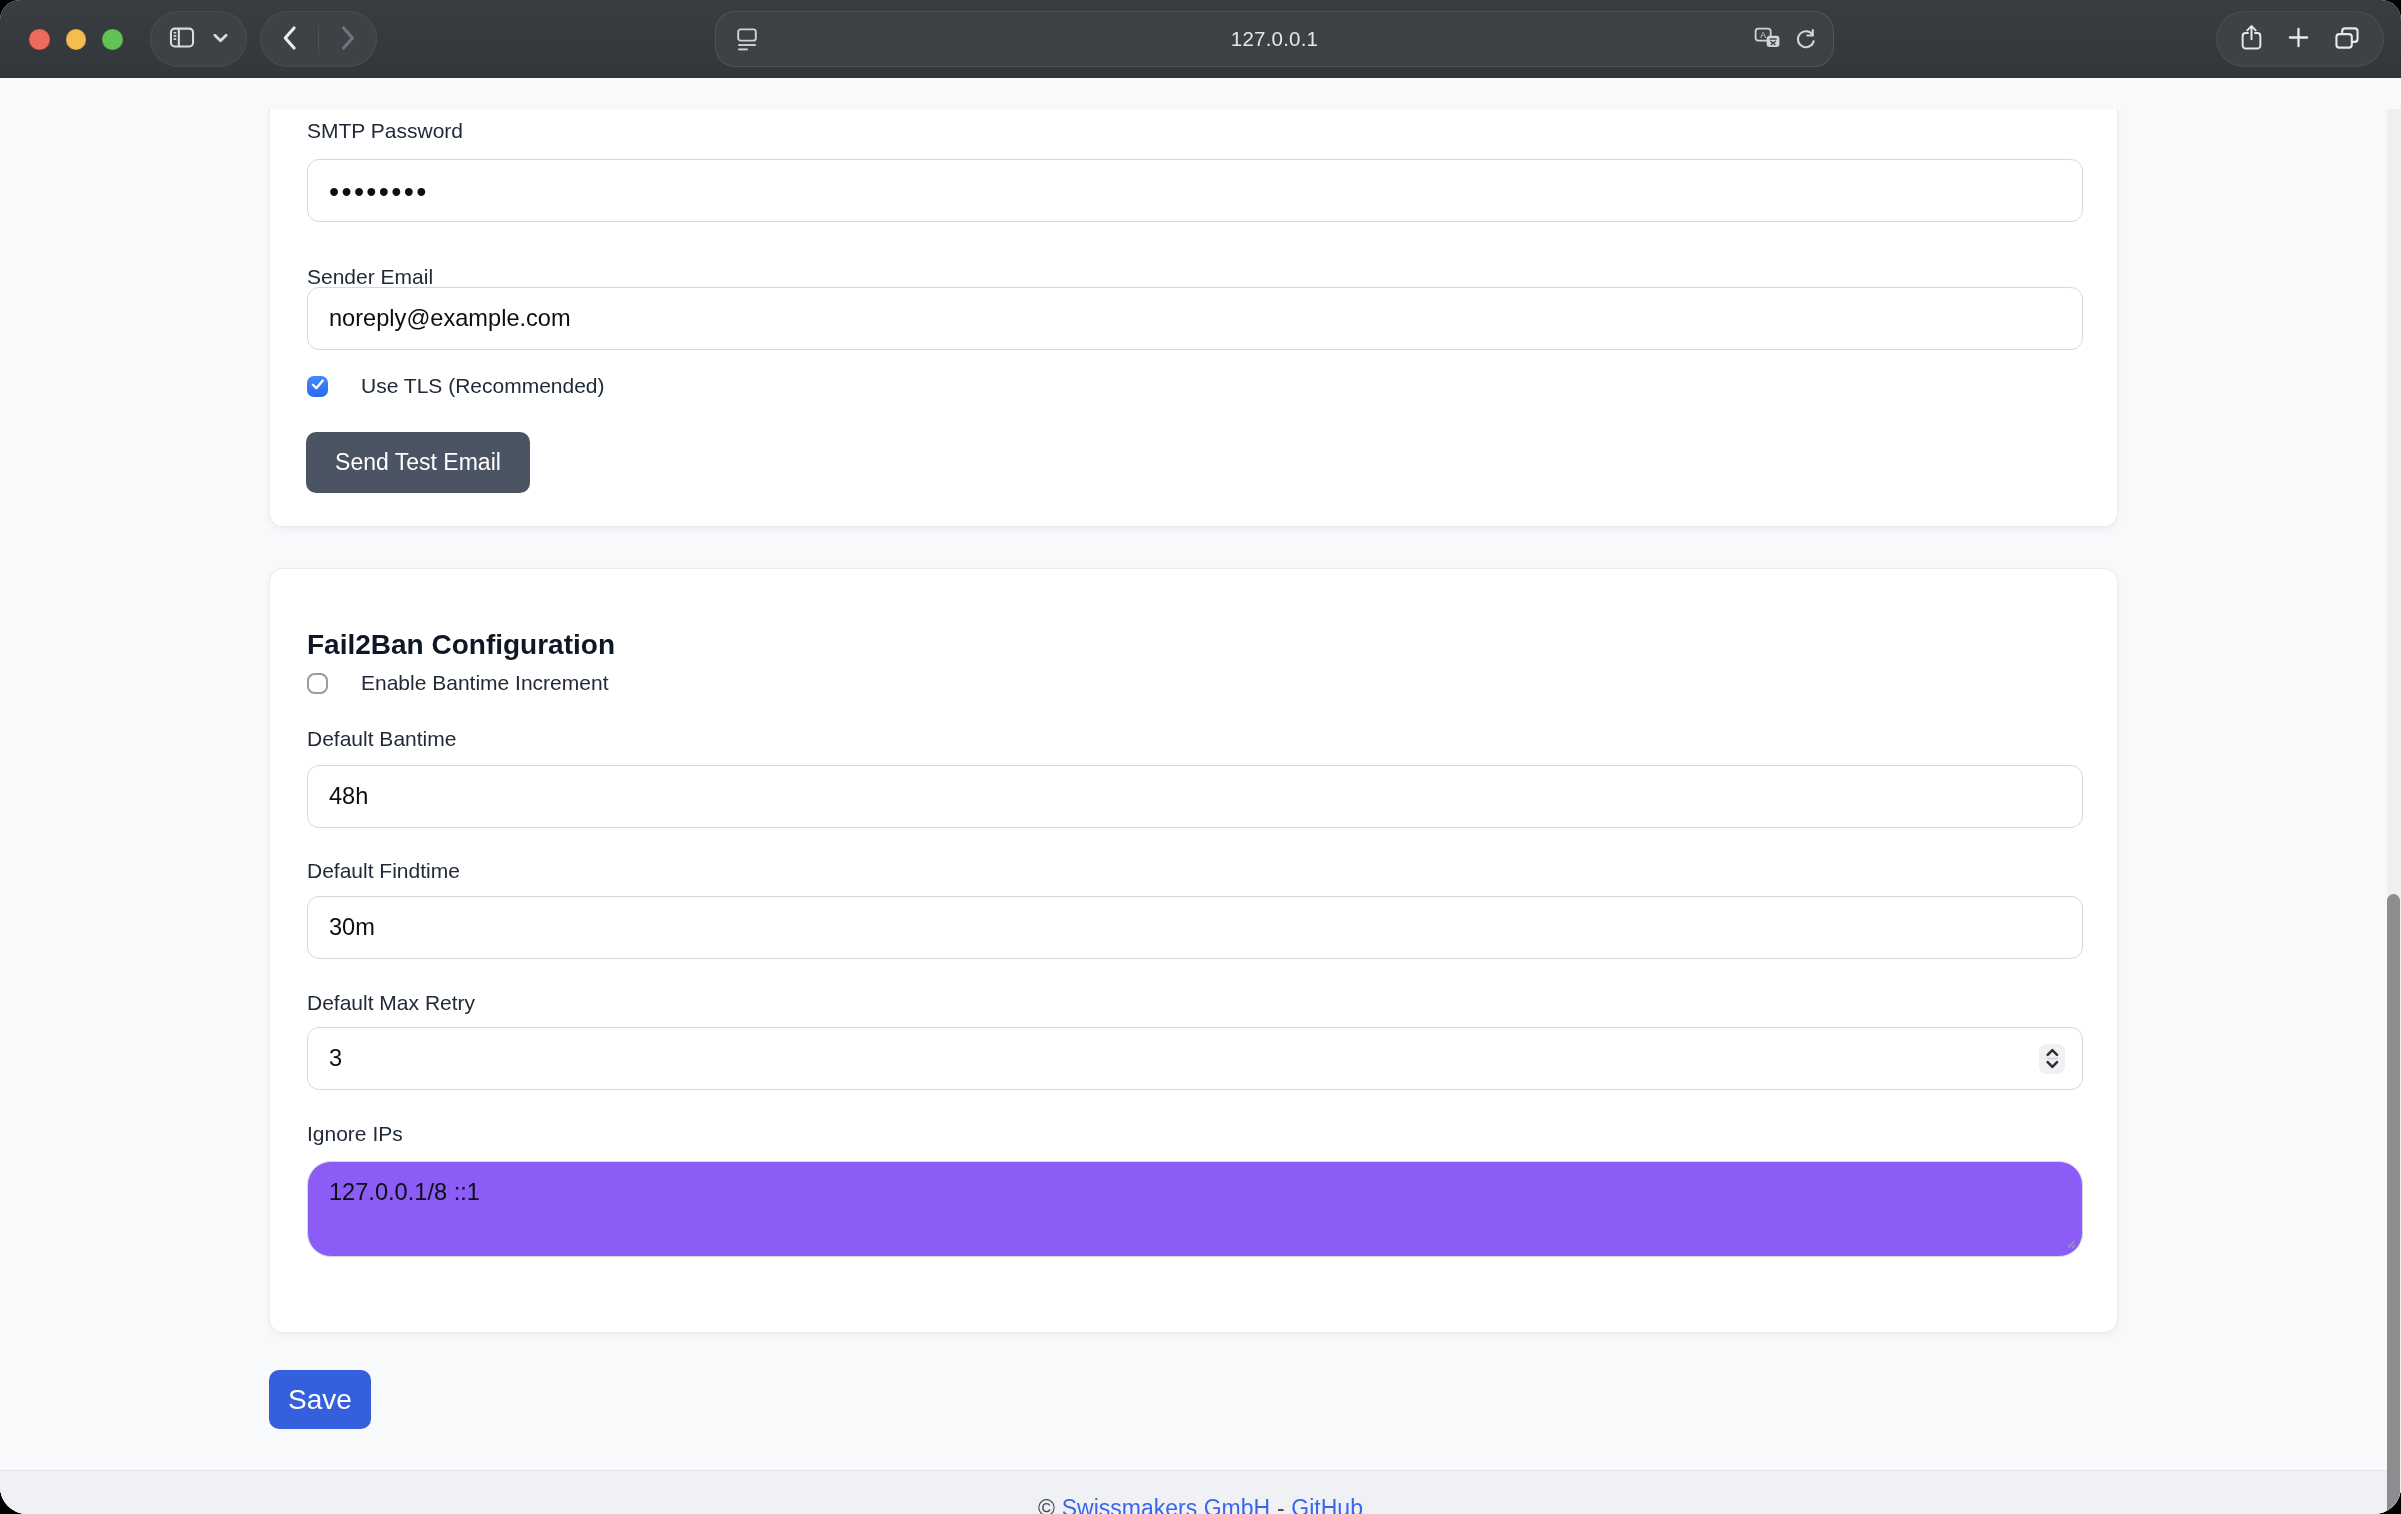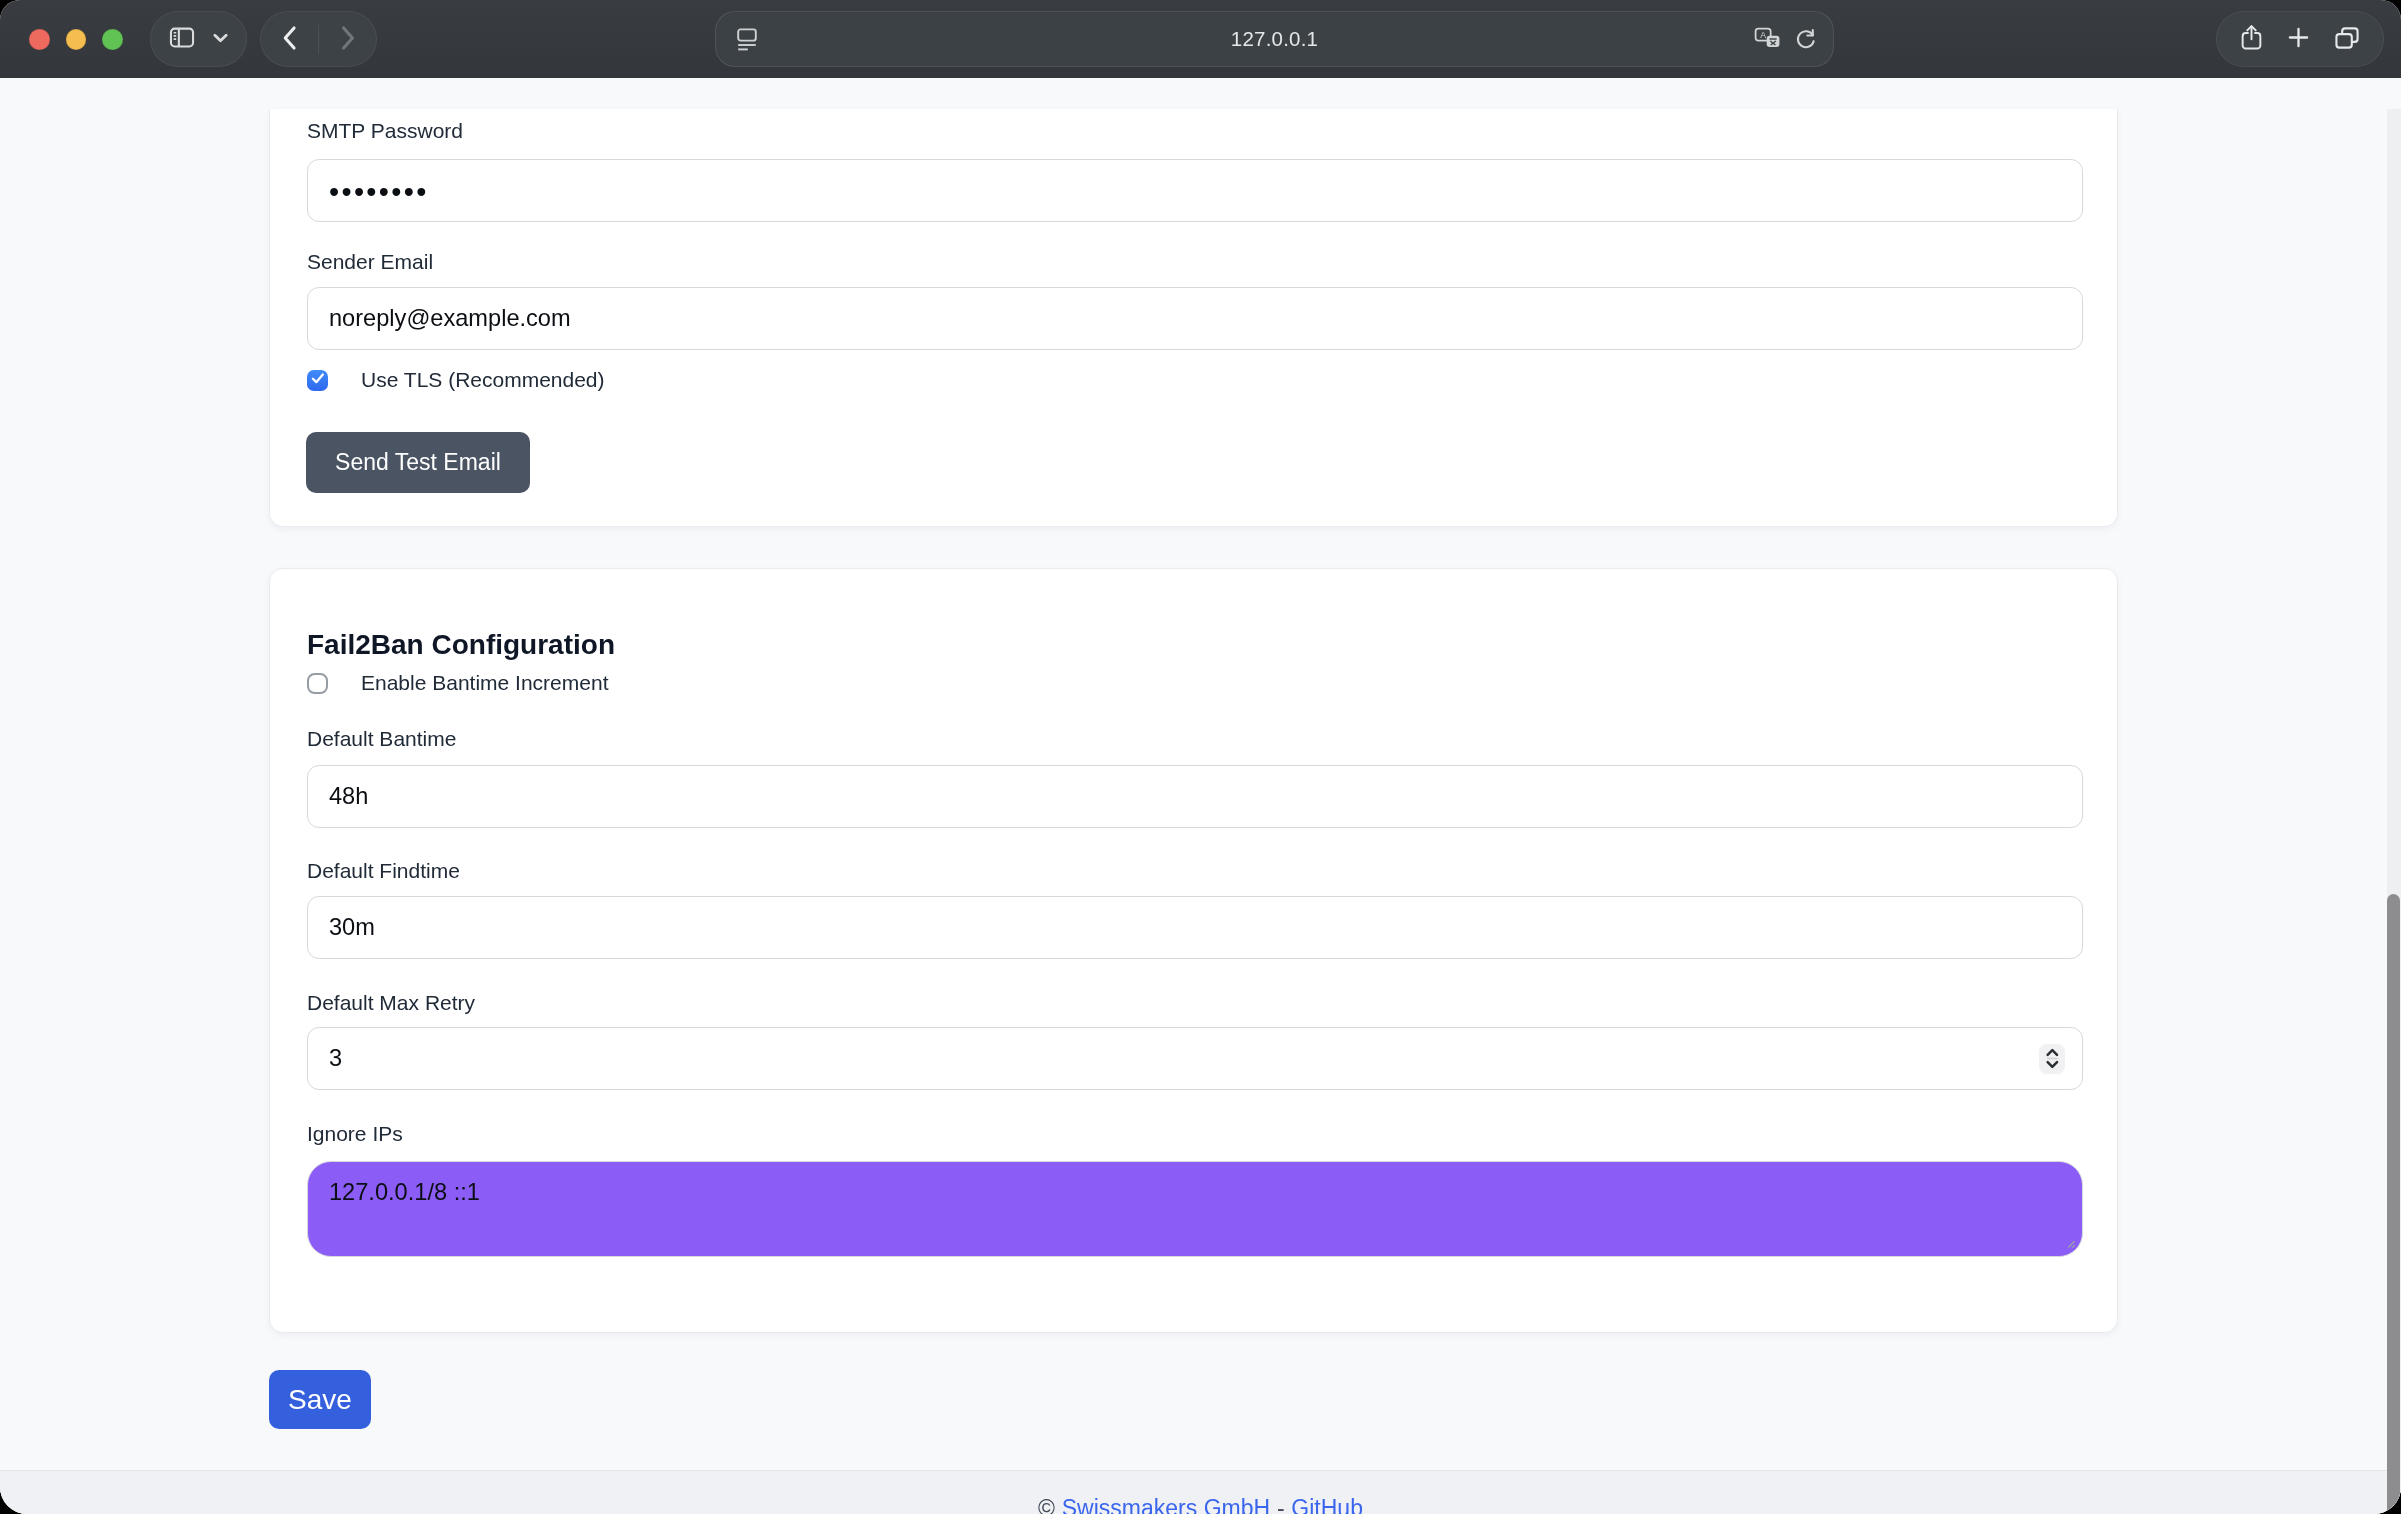--- a/index.html
+++ b/index.html
@@ -165,24 +165,24 @@
       </button>
     </div>
   </div>
 
   <div class="page">
 
     <section class="card card-smtp">
       <label class="flabel" style="top:9px">SMTP Password</label>
       <input class="finput pw" style="top: 50px;" type="text" value="••••••••">
 
-      <label class="flabel" style="top:140px">Sender Email</label>
+      <label class="flabel" style="top:155px">Sender Email</label>
       <input class="finput" style="top: 178px;" type="text" value="noreply@example.com">
 
-      <div class="check-row" style="top:259px">
+      <div class="check-row" style="top:265px">
         <span class="cbox checked">
           <span>
             <svg width="13.7" height="10.7" viewBox="0 0 18 14" fill="none">
               <polyline points="2.5,7.5 7,12 15.5,2" stroke="#fff" stroke-width="3" stroke-linecap="round" stroke-linejoin="round"></polyline>
             </svg>
           </span>
         </span>
         <span class="clabel">Use TLS (Recommended)</span>
       </div>
 

